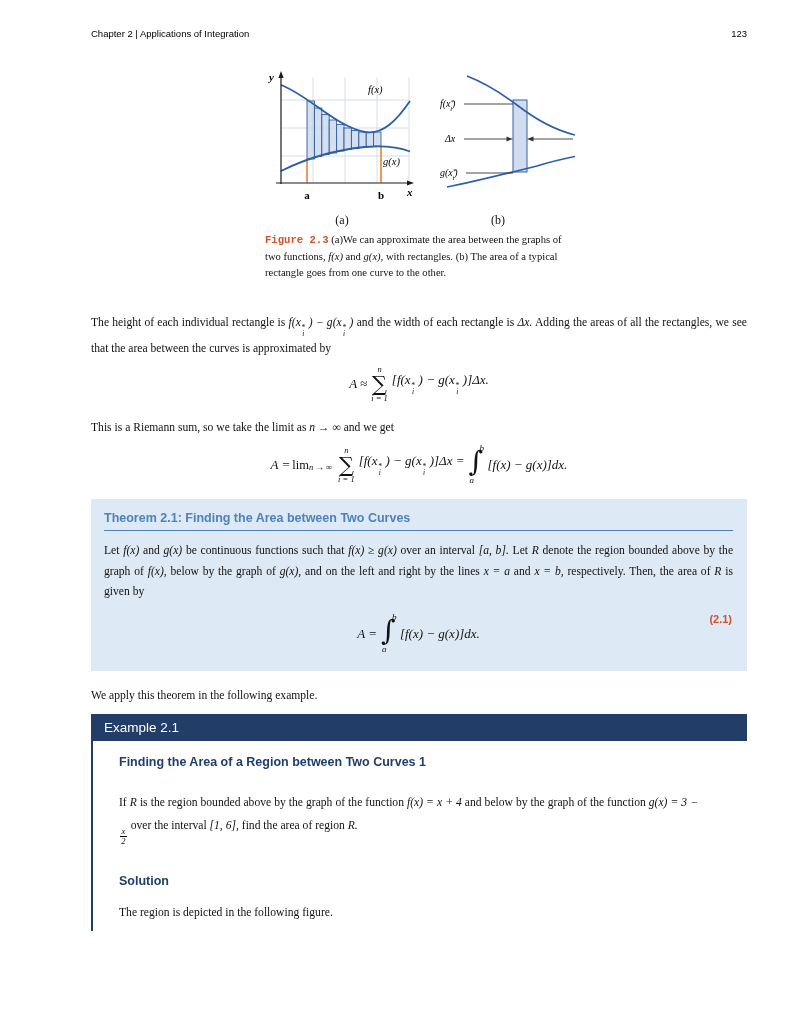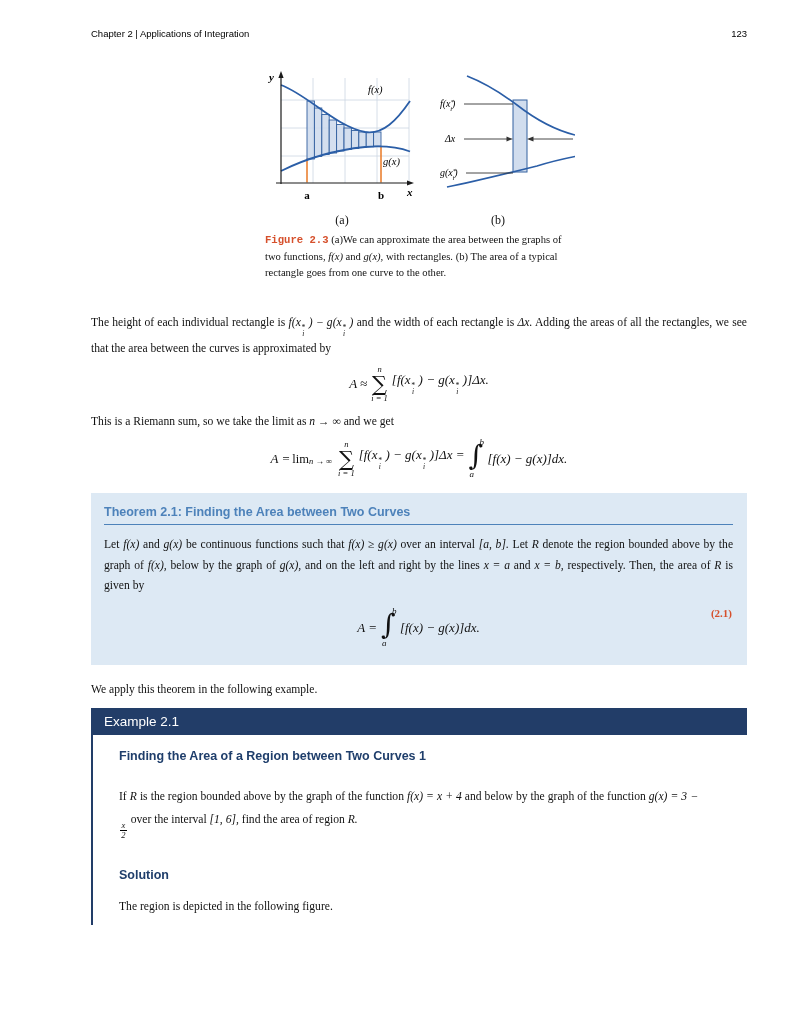--- a/index.html
+++ b/index.html
@@ -20,21 +20,21 @@
   .panel-b-svg { margin-left:16px; margin-top:6px; }
   .sublabels { display:flex; margin-top:7px; font-size:12px; }
   .sublabels .sub-a { width:158px; text-align:center; }
   .sublabels .sub-b { width:154px; text-align:center; }
   .caption { width:308px; margin-top:4px; font-size:10.6px; line-height:16.5px; }
   .figlabel { color:#d6502c; font-weight:bold; font-family:Liberation Mono, monospace; }
 
   .mi { font-style:italic; }
   .para { font-size:11.6px; line-height:23px; text-align:justify; }
   .p1 { margin-top:29px; }
-  .p2 { margin-top:5px; }
+  .p2 { margin-top:11px; }
   .p3 { margin-top:4px; }
   .p4 { margin-top:13px; }
 
   
   .formula-row { display:flex; justify-content:center; align-items:center;
     font-size:13px; font-style:italic; }
   .f1 { margin-top:3px; height:42px; }
   .f2 { margin-top:1px; height:50px; }
   .bigop { display:inline-flex; flex-direction:column; align-items:center; margin:0 4px; }
   .bigop .op { font-size:21px; font-style:normal; line-height:20px;
@@ -56,21 +56,21 @@
     vertical-align:-5px; font-size:8.5px; line-height:1.15; font-style:italic; margin:0 1px; }
   .frac .num { border-bottom:1px solid #000; padding:0 1.5px; }
 
   
   .theorem-box { margin-top:9px; background:#dde9f4; padding:12px 14px 14px 13px; }
   .theorem-title { font-family:"Liberation Sans", sans-serif; font-weight:bold;
     font-size:12.5px; color:#4d82ba; padding-bottom:5px; border-bottom:1.5px solid #4d82ba; }
   .theorem-body { margin-top:10px; font-size:11.6px; line-height:20.5px; text-align:justify; }
   .theorem-formula { position:relative; margin-top:8px; height:46px; }
   .eq-label { position:absolute; right:1px; top:2px; color:#d6502c; font-style:normal;
-    font-family:Liberation Serif, serif; font-weight:bold; font-size:11px; }
+    font-family:Liberation Sans, sans-serif; font-weight:bold; font-size:11px; }
 
   
   .example { margin-top:7px; }
   .example-bar { height:27px; background:#223d68; color:#fff; display:flex; align-items:center;
     padding-left:13px; font-family:"Liberation Sans", sans-serif; font-size:13.5px; }
   .example-body { border-left:2px solid #223d68; height:190px; padding:14px 0 0 26px; }
   .example-heading { font-family:"Liberation Sans", sans-serif; font-weight:bold;
     font-size:12.5px; color:#1f3e6b; }
   .problem { margin-top:22px; width:579px; }
   .solution-heading { margin-top:27px; font-family:"Liberation Sans", sans-serif;

